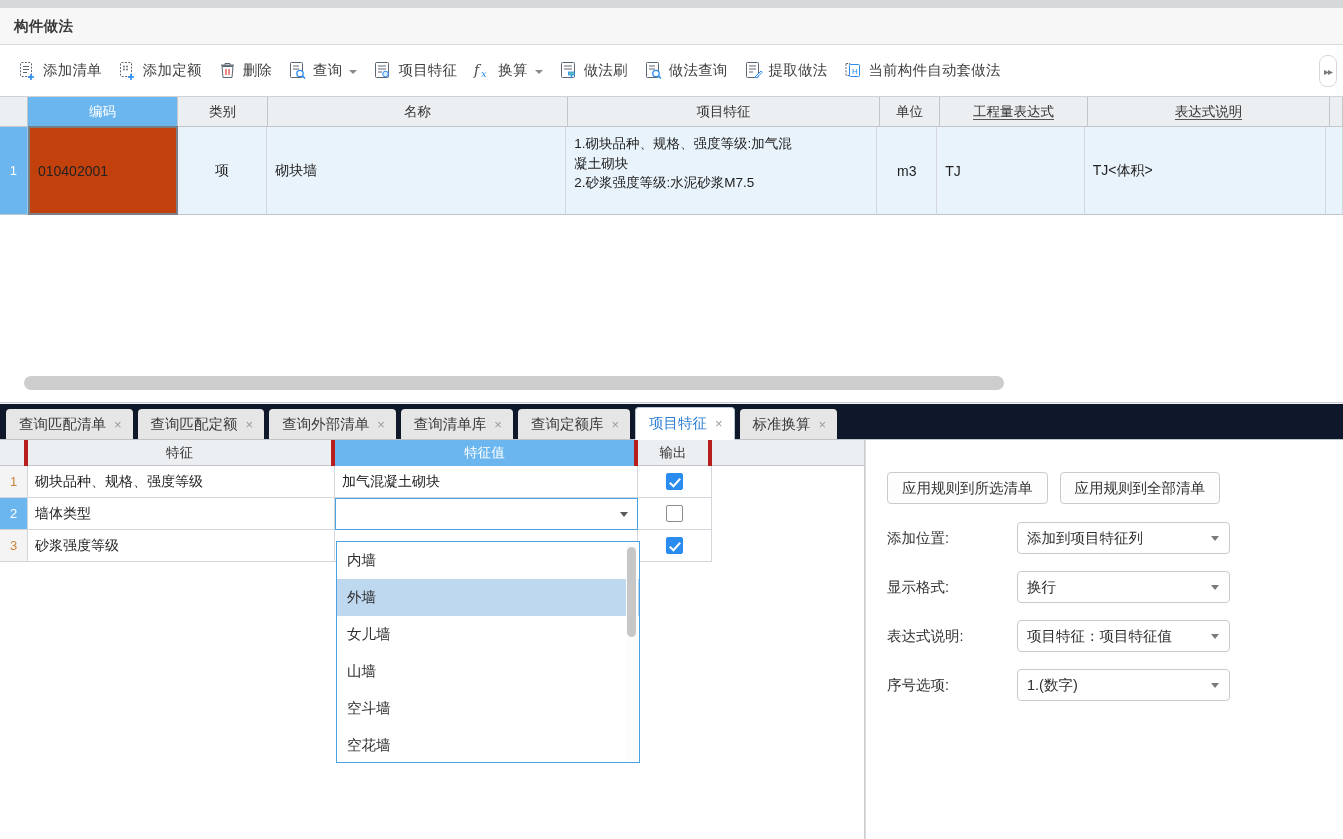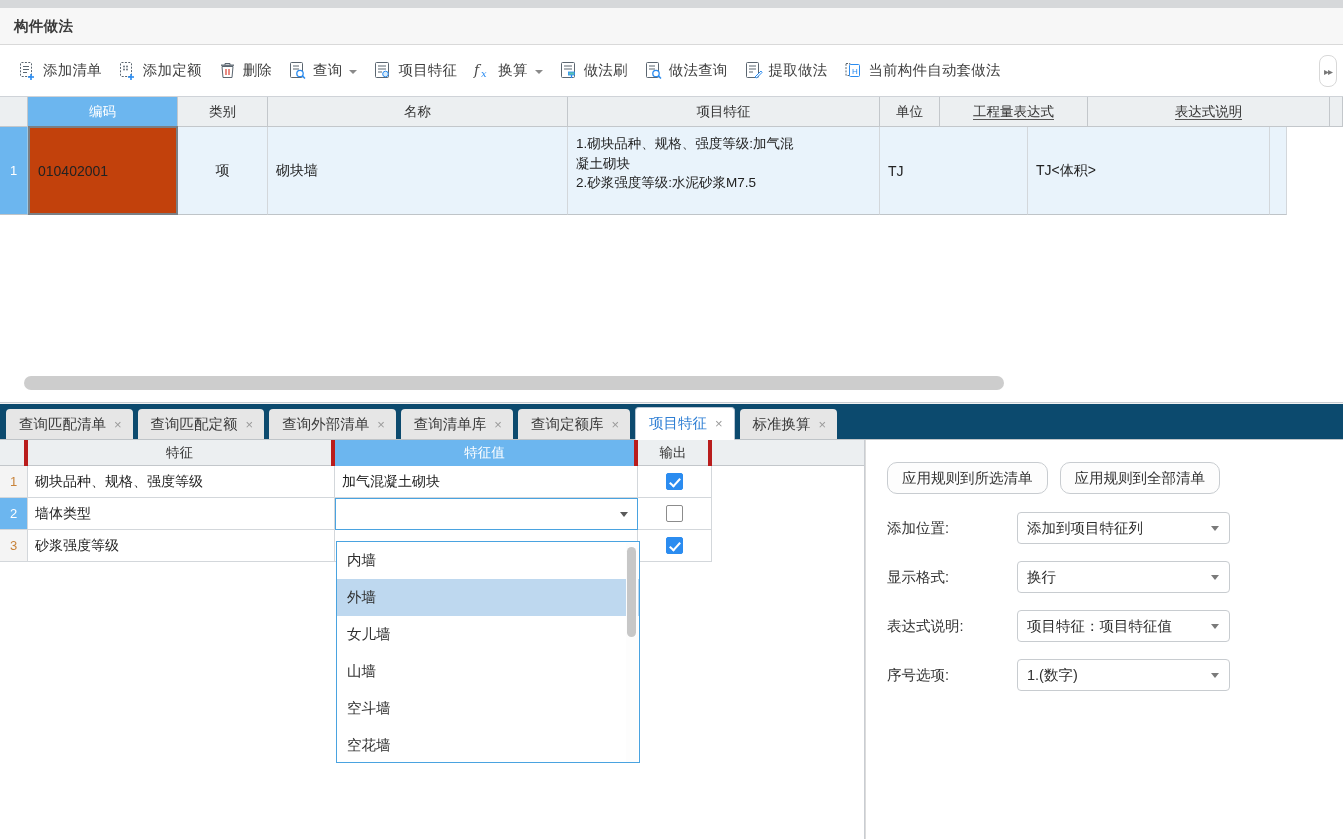--- a/index.html
+++ b/index.html
@@ -80,21 +80,21 @@
     position:absolute; left:0; bottom:10px; width:1343px; height:16px;
   }
   .hscroll-thumb {
     position:absolute; left:24px; top:0; width:980px; height:14px;
     background:#cdcdcd; border-radius:7px;
   }
 
   
   .tabbar {
     position:absolute; left:0; top:404px; width:1343px; height:36px;
-    background:#0c4a6e; display:flex; align-items:flex-end; padding-left:6px;
+    background:#0f172a; display:flex; align-items:flex-end; padding-left:6px;
     border-bottom:1px solid #bfc4c8;
   }
   .tab {
     height:30px; display:flex; align-items:center; gap:8px;
     padding:0 11px 0 13px; margin-right:5px;
     background:#e6e6e6; border-radius:4px 4px 0 0;
     font-size:14.5px; color:#3a3a3a; white-space:nowrap; cursor:default;
   }
   .tab.active {
     background:#ffffff; color:#2f7fd4;
@@ -148,22 +148,22 @@
     font-size:14.5px; color:#2f2f2f;
   }
   .dd-item.hl { background:#bed8ef; }
   .dd-sb-track { position:absolute; right:1px; top:1px; width:12px; height:220px; background:#fdfdfd;}
   .dd-sb-thumb { position:absolute; right:2px; top:4px; width:9px; height:90px; background:#c7c7c7; border-radius:5px;}
 
   
   .btn-row { display:flex; gap:12px; padding-left:22px; margin-bottom:18px;}
   .btn {
     height:32px; padding:0 14px; background:#fdfdfd;
-    border:1px solid #c8ccd0; border-radius:10px;
-    font-size:14.5px; color:#333; display:flex; align-items:center; cursor:default;
+    border:1px solid #c8ccd0; border-radius:4px;
+    font-size:14.5px; color:#333; display:flex; align-items:center; cursor:default;margin-top:10px;
   }
   .field-row { display:flex; align-items:center; padding-left:22px; margin-bottom:17px;}
   .field-label { width:130px; font-size:14.5px; color:#333; }
   .sel-box {
     width:213px; height:32px; background:#fff; border:1px solid #c8ccd0; border-radius:4px;
     display:flex; align-items:center; padding:0 9px; font-size:14.5px; color:#2f2f2f;
     position:relative; cursor:default;
   }
   .sel-box .ar {
     position:absolute; right:10px; top:50%; margin-top:-2px;
@@ -336,20 +336,21 @@
     </div>
 
     <div class="grid-row">
       <div class="gc rownum" style="width:28px">1</div>
       <div class="gc codecell" style="width:150px">010402001</div>
       <div class="gc center" style="width:90px">项</div>
       <div class="gc" style="width:300px">砌块墙</div>
       <div class="gc feature" style="width:312px">1.砌块品种、规格、强度等级:加气混
 凝土砌块
 2.砂浆强度等级:水泥砂浆M7.5</div>
+      <div class="gc center" style="width:60px">m3</div>
       <div class="gc" style="width:148px">TJ</div>
       <div class="gc" style="width:242px">TJ&lt;体积&gt;</div>
       <div class="gc" style="width:13px"></div>
     </div>
 
     <div class="hscroll-track">
       <div class="hscroll-thumb"></div>
     </div>
   </div>
 

